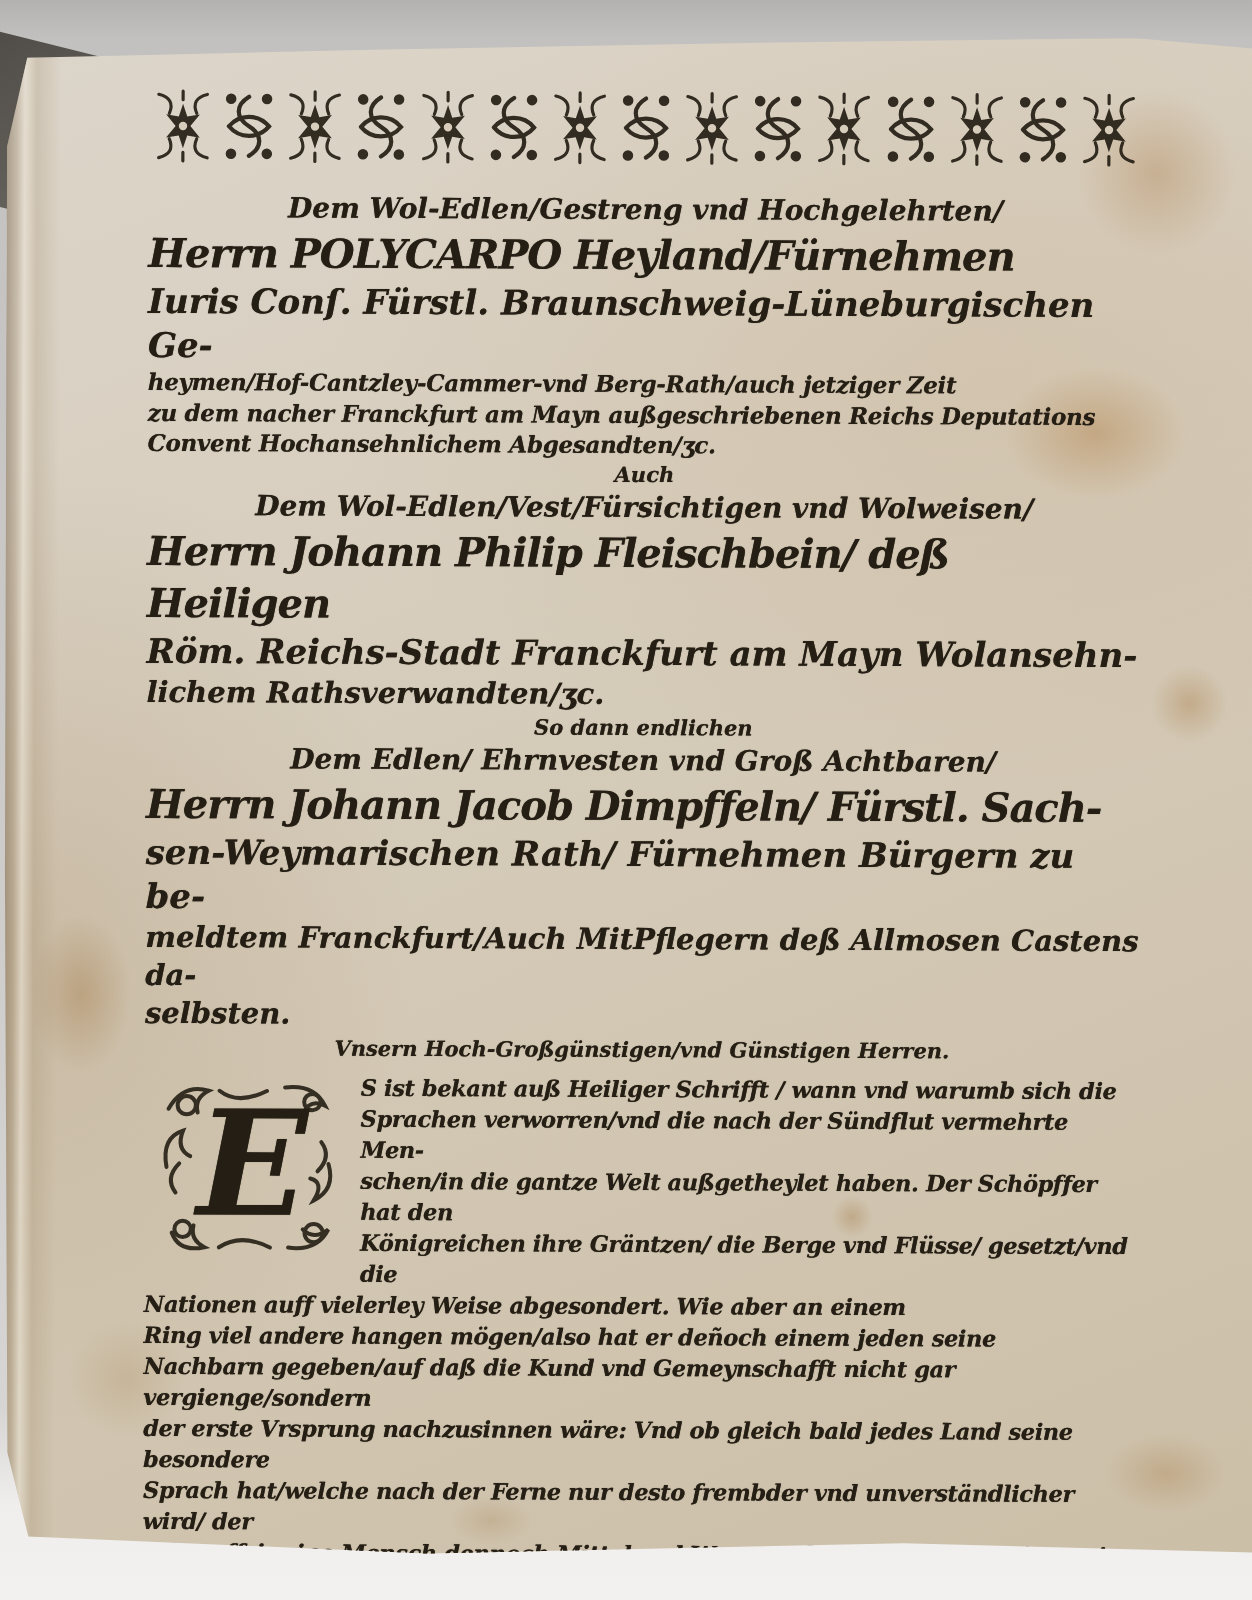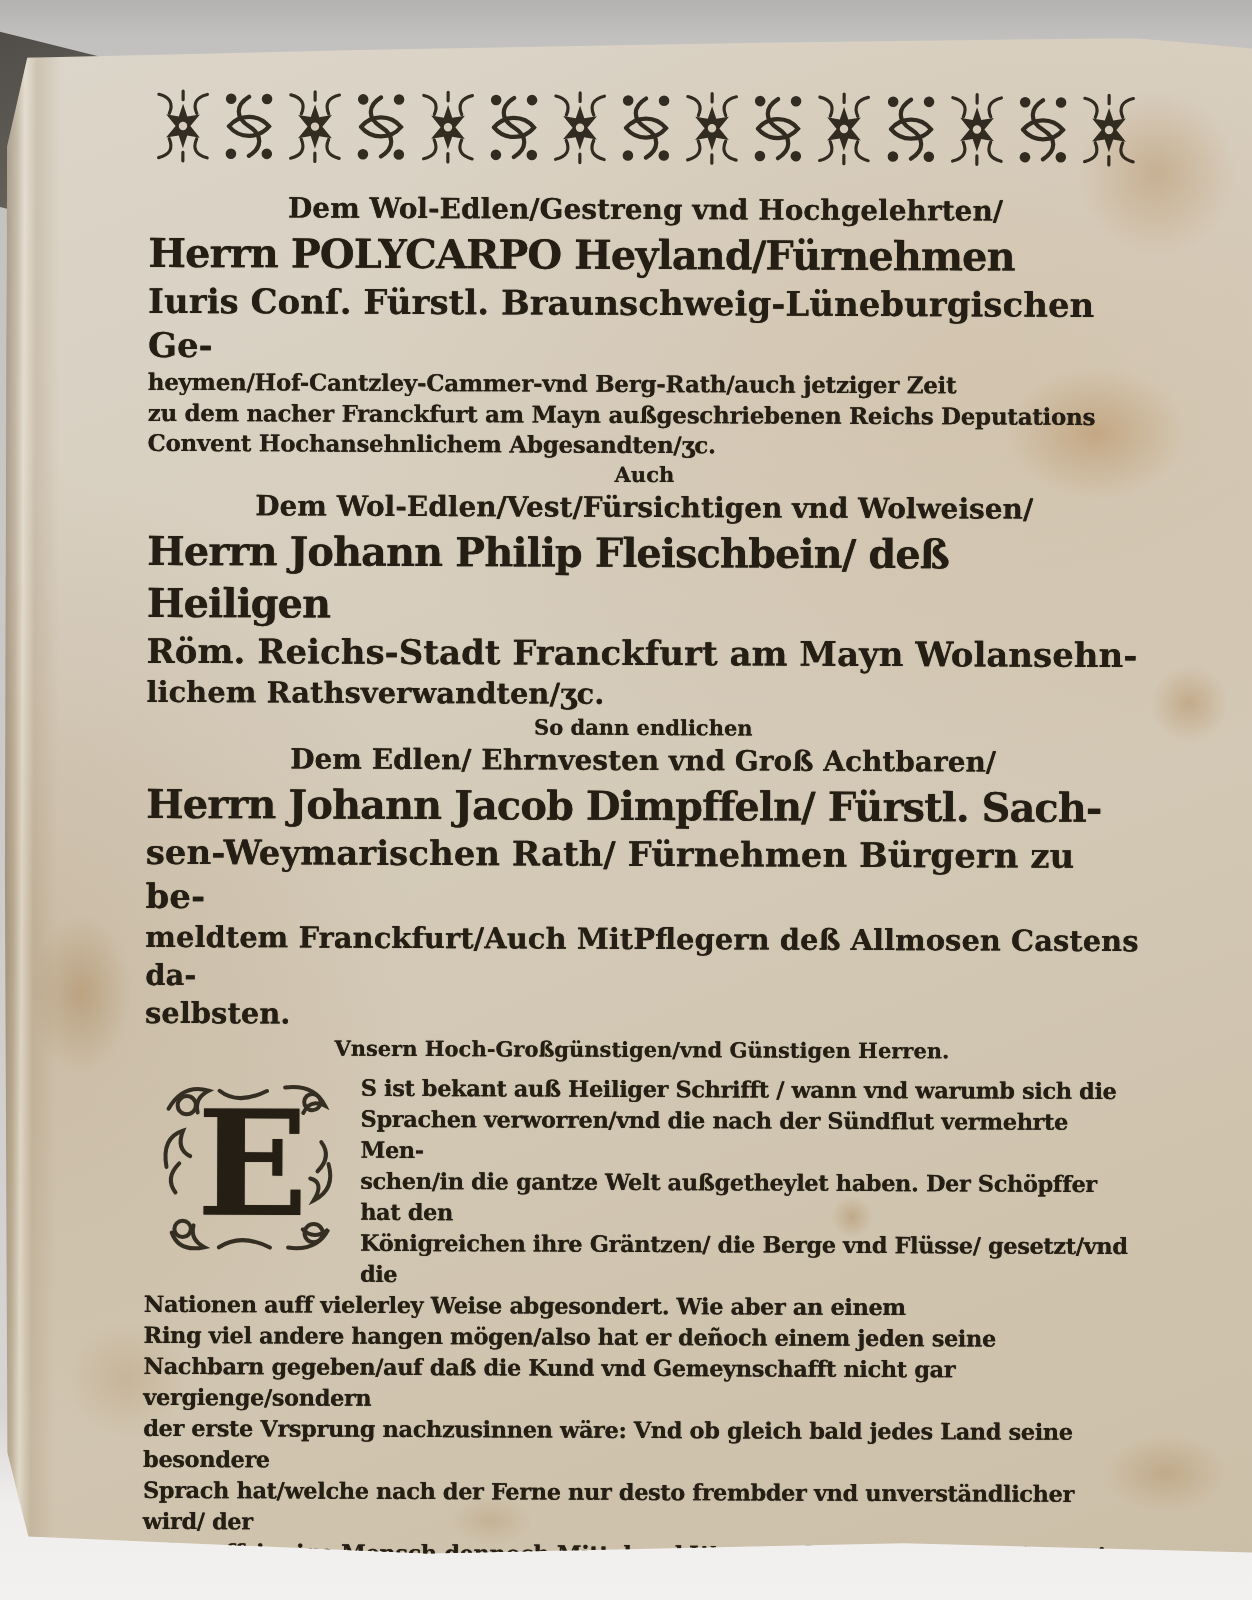--- a/index.html
+++ b/index.html
@@ -1,19 +1,20 @@
 <!DOCTYPE html>
 <html><head>
 <meta charset="utf-8">
 <style>
   html,body{margin:0;padding:0;}
   .photo{
     position:relative; width:1252px; height:1600px; overflow:hidden;
     background:linear-gradient(180deg,#b3b2b0 0%,#c2c1bf 2.5%,#cbcac8 45%,#d6d5d3 88%,#efeeec 94%,#f2f1ef 100%);
     font-family:"DejaVu Serif","Liberation Serif",serif;
+    font-style:italic;
   }
   .corner-shadow{
     position:absolute; left:-36px; top:44px; width:150px; height:170px;
     background:linear-gradient(135deg,#4f4c47,#6b6862);
     transform:rotate(14deg);
   }
   .page{
     position:absolute; left:4px; right:-6px; top:36px; bottom:38px;
     background:
       radial-gradient(1100px 700px at 78% 22%, rgba(186,148,96,.16), transparent 60%),

